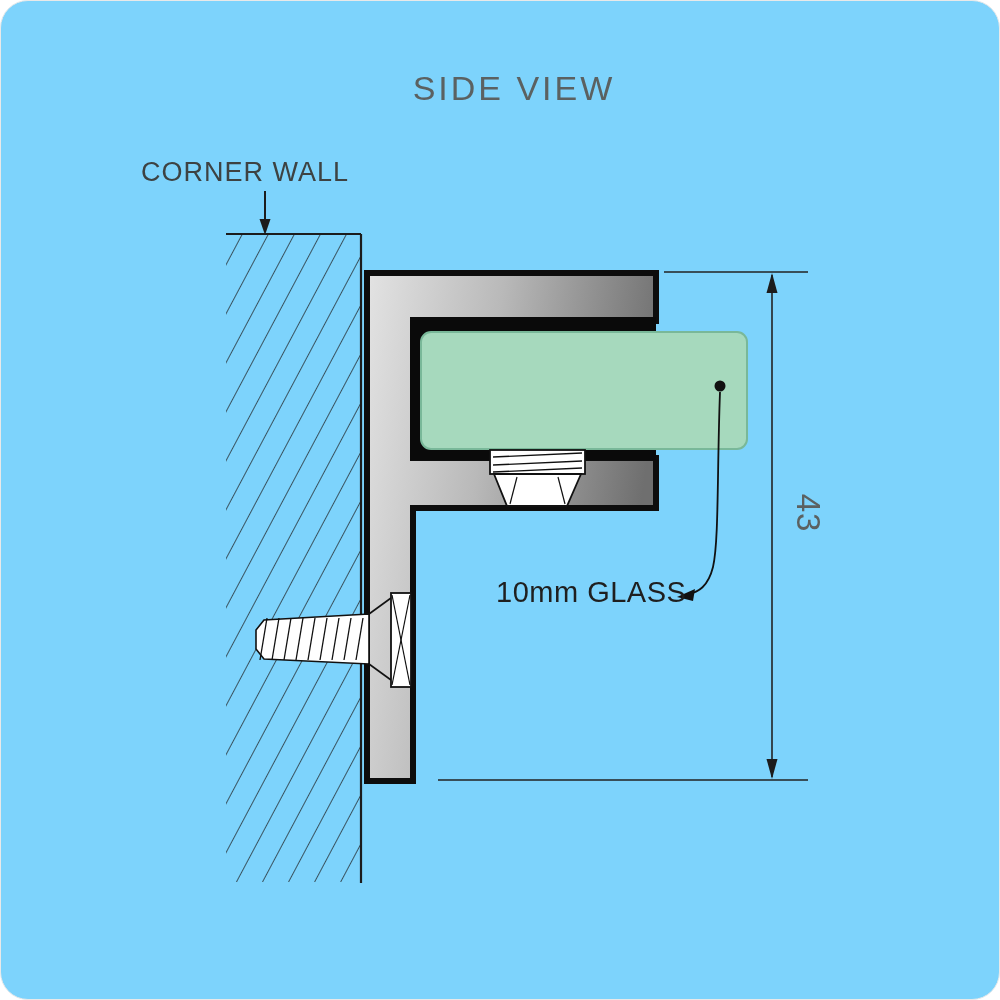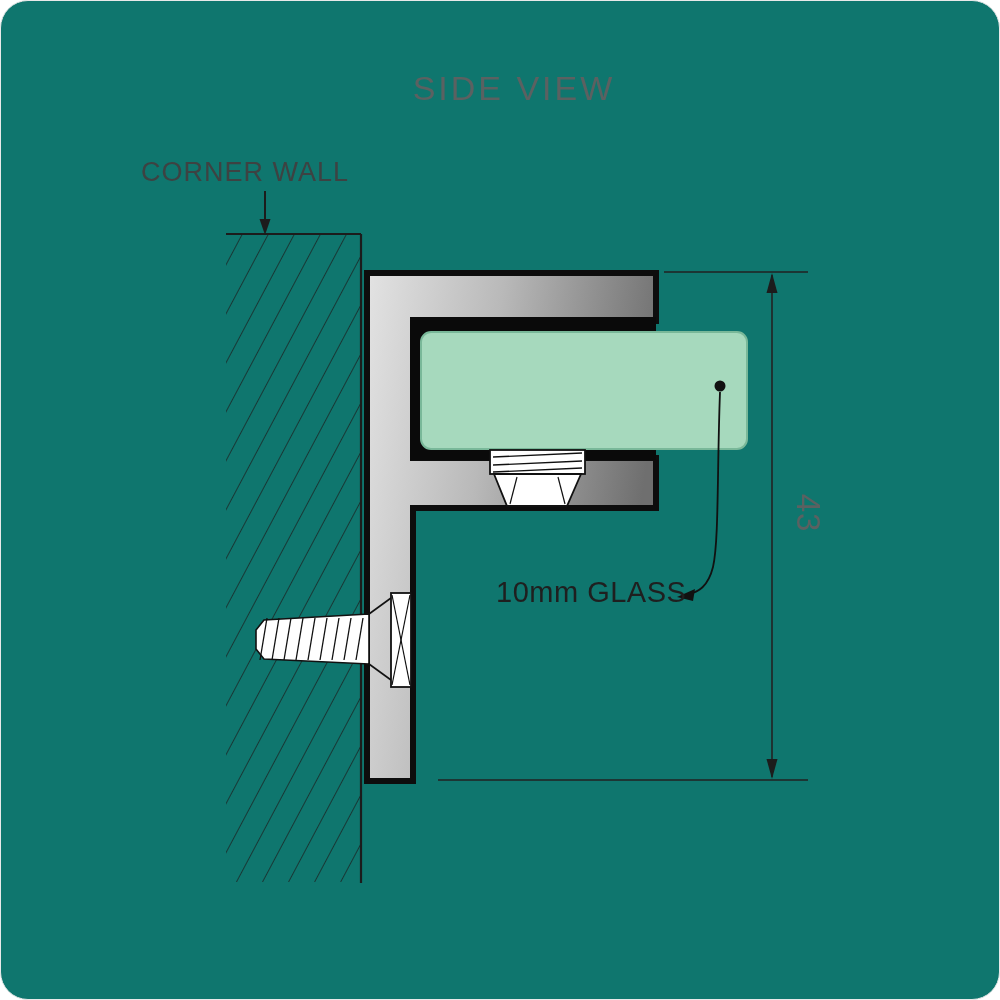--- a/index.html
+++ b/index.html
@@ -5,21 +5,21 @@
   html, body {
     margin: 0;
     padding: 0;
     background: #ffffff;
     font-family: "Liberation Sans", sans-serif;
   }
   .canvas {
     position: relative;
     width: 1000px;
     height: 1000px;
-    background: #0f766e;
+    background: #7dd3fc;
     border: 1px solid #e9e9e9;
     border-radius: 28px;
     box-sizing: border-box;
     overflow: hidden;
   }
   svg { display: block; }
   text {
     font-family: "Liberation Sans", sans-serif;
   }
 </style>

